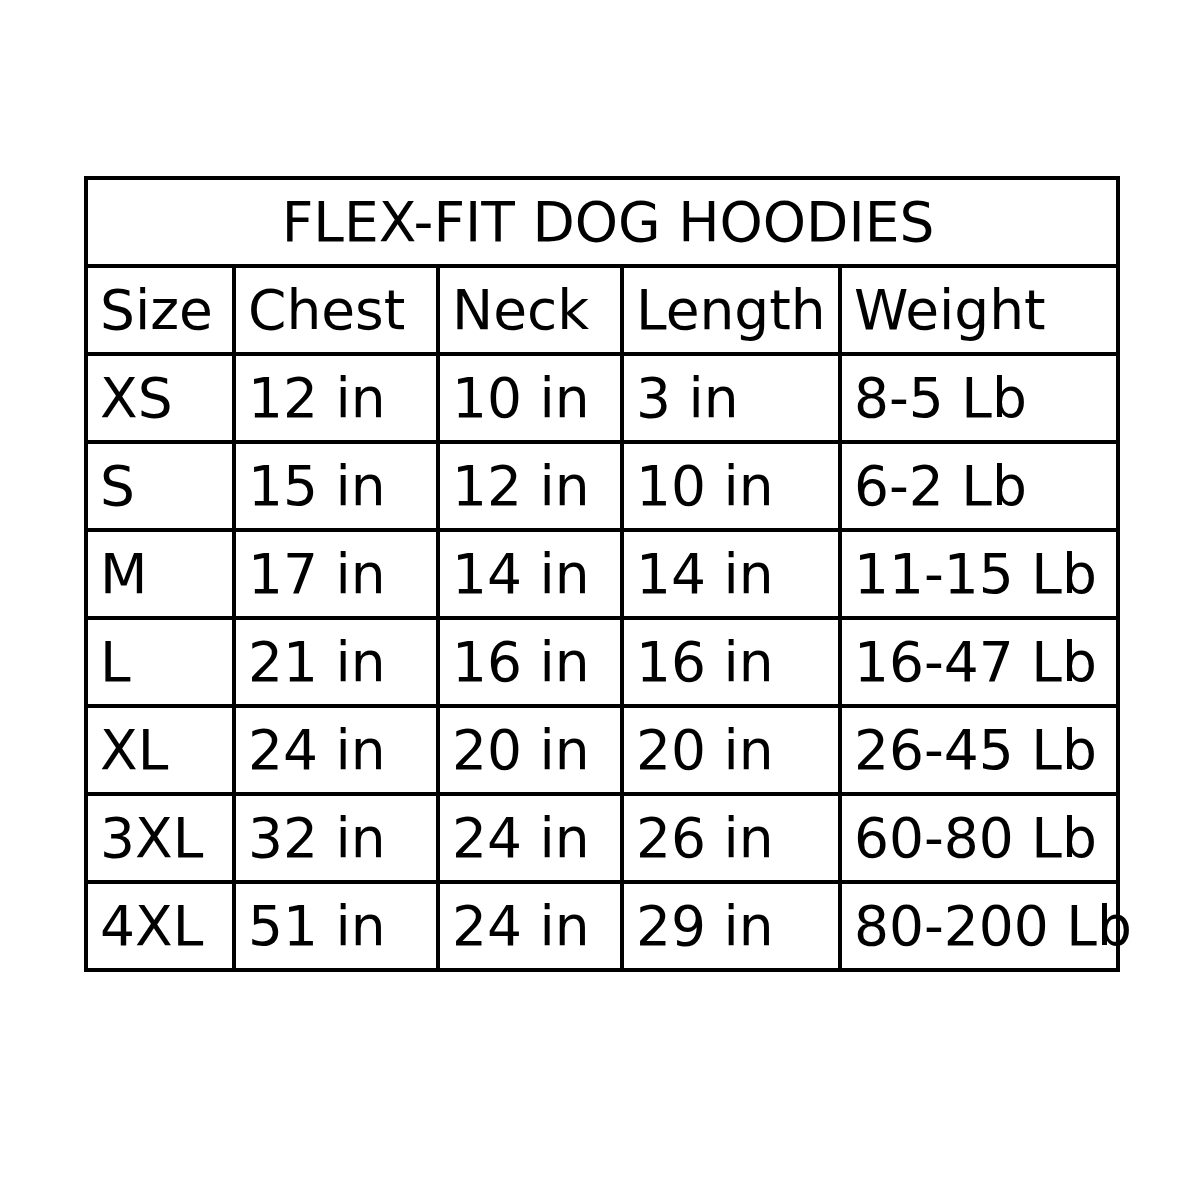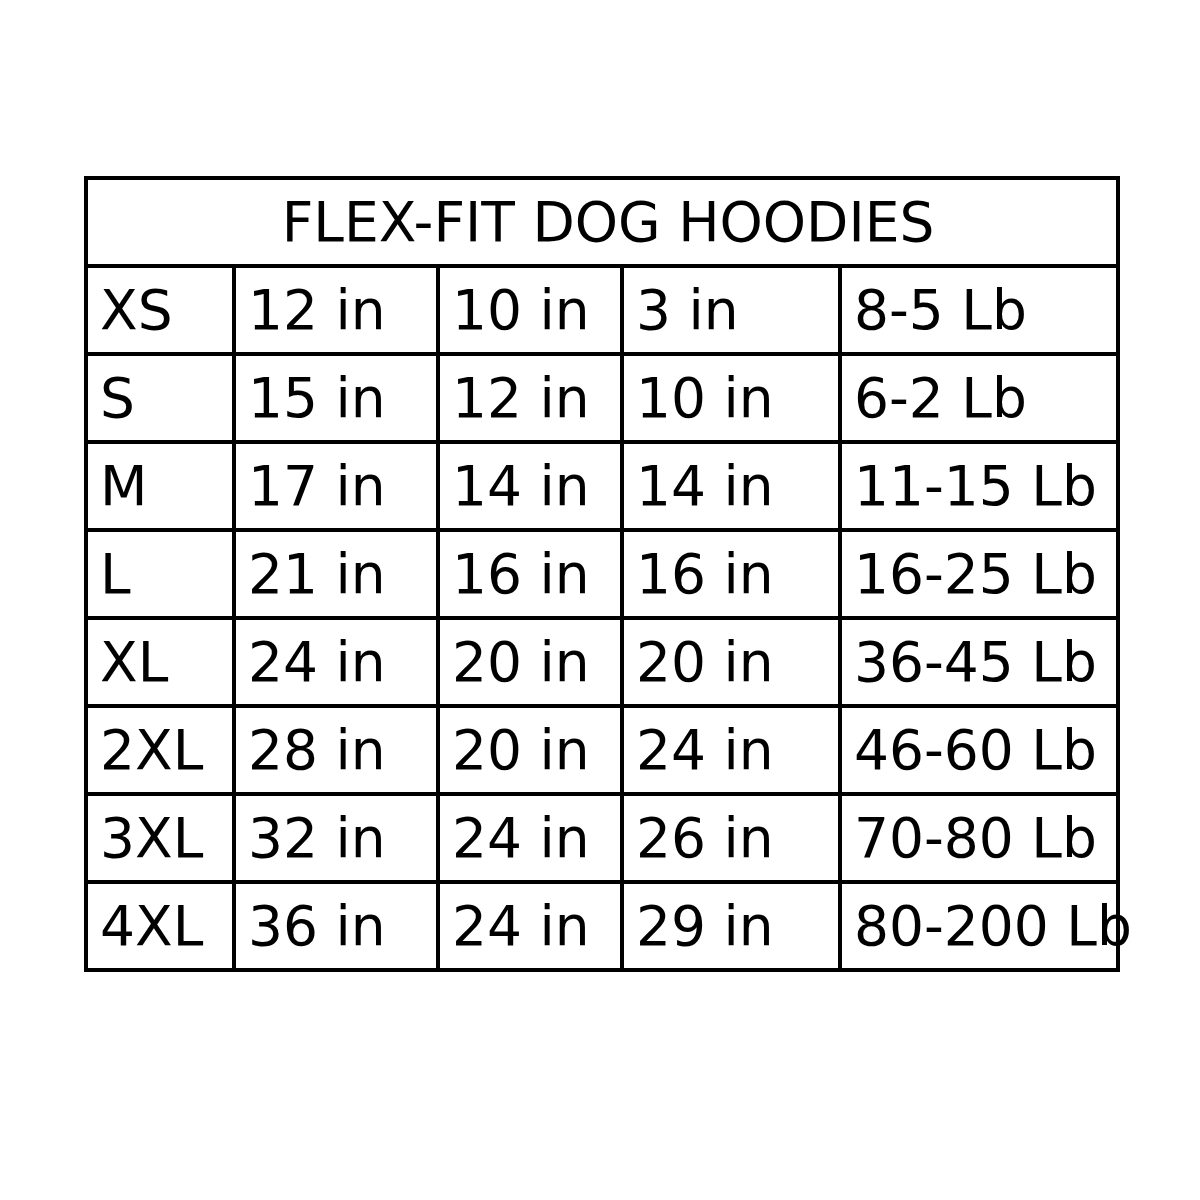--- a/index.html
+++ b/index.html
@@ -66,20 +66,27 @@
         <col class="c-chest">
         <col class="c-neck">
         <col class="c-length">
         <col class="c-weight">
       </colgroup>
       <tbody>
         <tr>
           <td class="title-cell" colspan="5">FLEX-FIT DOG HOODIES</td>
         </tr>
         <tr>
+          <td>Size</td>
+          <td>Chest</td>
+          <td>Neck</td>
+          <td>Length</td>
+          <td>Weight</td>
+        </tr>
+        <tr>
           <td>XS</td>
           <td>12 in</td>
           <td>10 in</td>
           <td>3 in</td>
           <td>8-5 Lb</td>
         </tr>
         <tr>
           <td>S</td>
           <td>15 in</td>
           <td>12 in</td>
@@ -91,46 +98,39 @@
           <td>17 in</td>
           <td>14 in</td>
           <td>14 in</td>
           <td>11-15 Lb</td>
         </tr>
         <tr>
           <td>L</td>
           <td>21 in</td>
           <td>16 in</td>
           <td>16 in</td>
-          <td>16-25 Lb</td>
+          <td>16-47 Lb</td>
         </tr>
         <tr>
           <td>XL</td>
           <td>24 in</td>
           <td>20 in</td>
           <td>20 in</td>
-          <td>36-45 Lb</td>
-        </tr>
-        <tr>
-          <td>2XL</td>
-          <td>28 in</td>
-          <td>20 in</td>
-          <td>24 in</td>
-          <td>46-60 Lb</td>
+          <td>26-45 Lb</td>
         </tr>
         <tr>
           <td>3XL</td>
           <td>32 in</td>
           <td>24 in</td>
           <td>26 in</td>
-          <td>70-80 Lb</td>
+          <td>60-80 Lb</td>
         </tr>
         <tr>
           <td>4XL</td>
-          <td>36 in</td>
+          <td>51 in</td>
           <td>24 in</td>
           <td>29 in</td>
           <td>80-200 Lb</td>
         </tr>
       </tbody>
     </table>
   </div>
 </div>
 
 </body></html>

